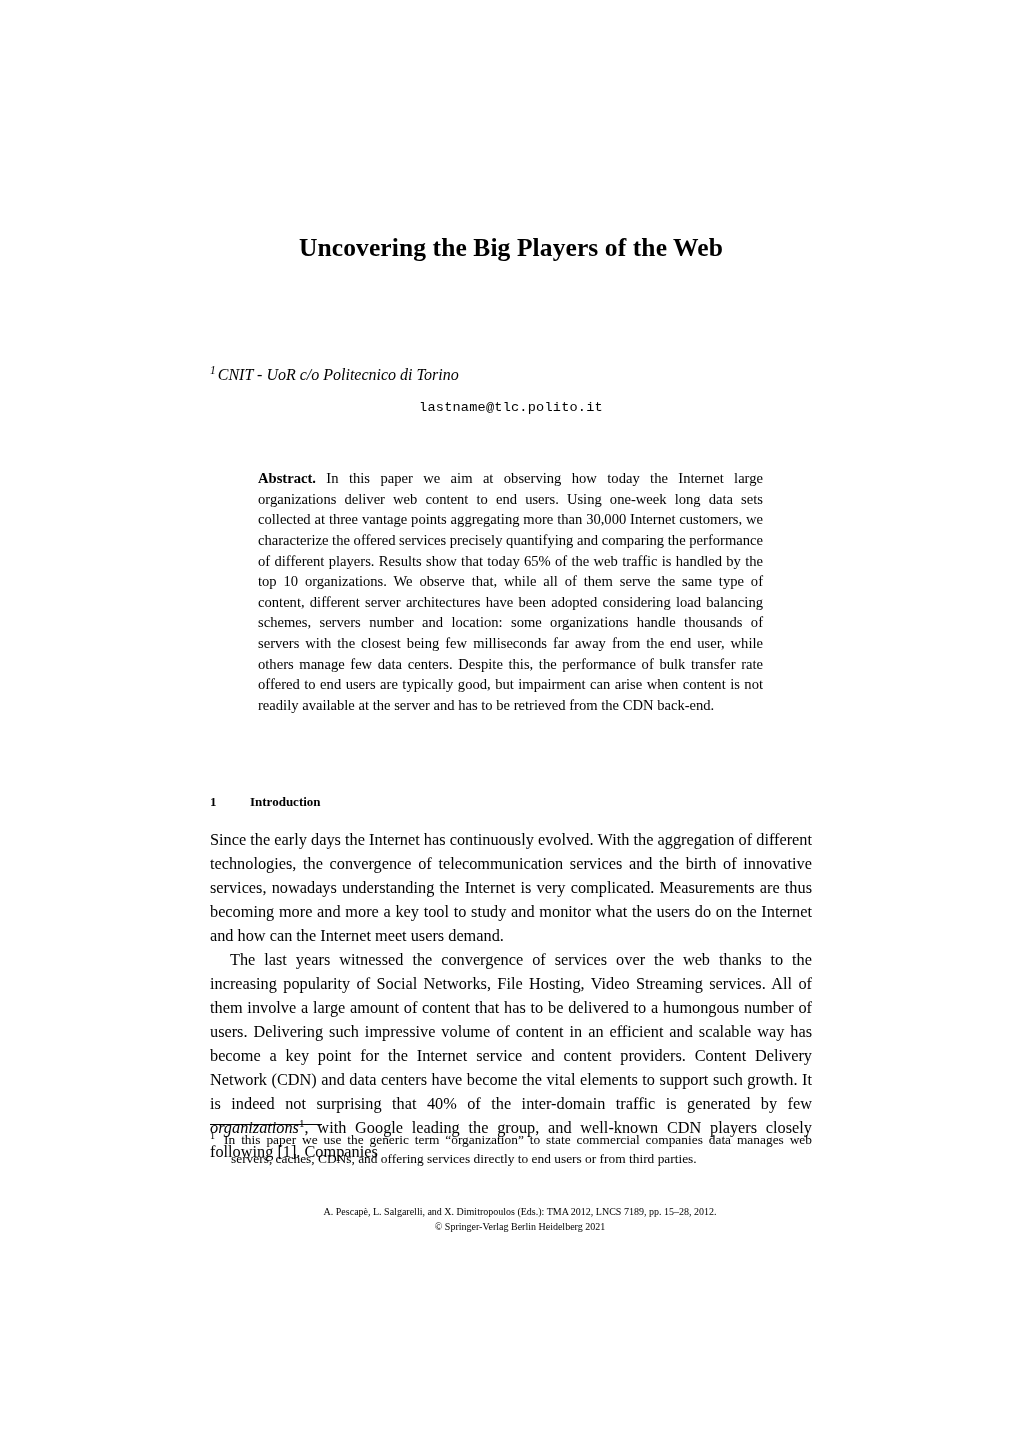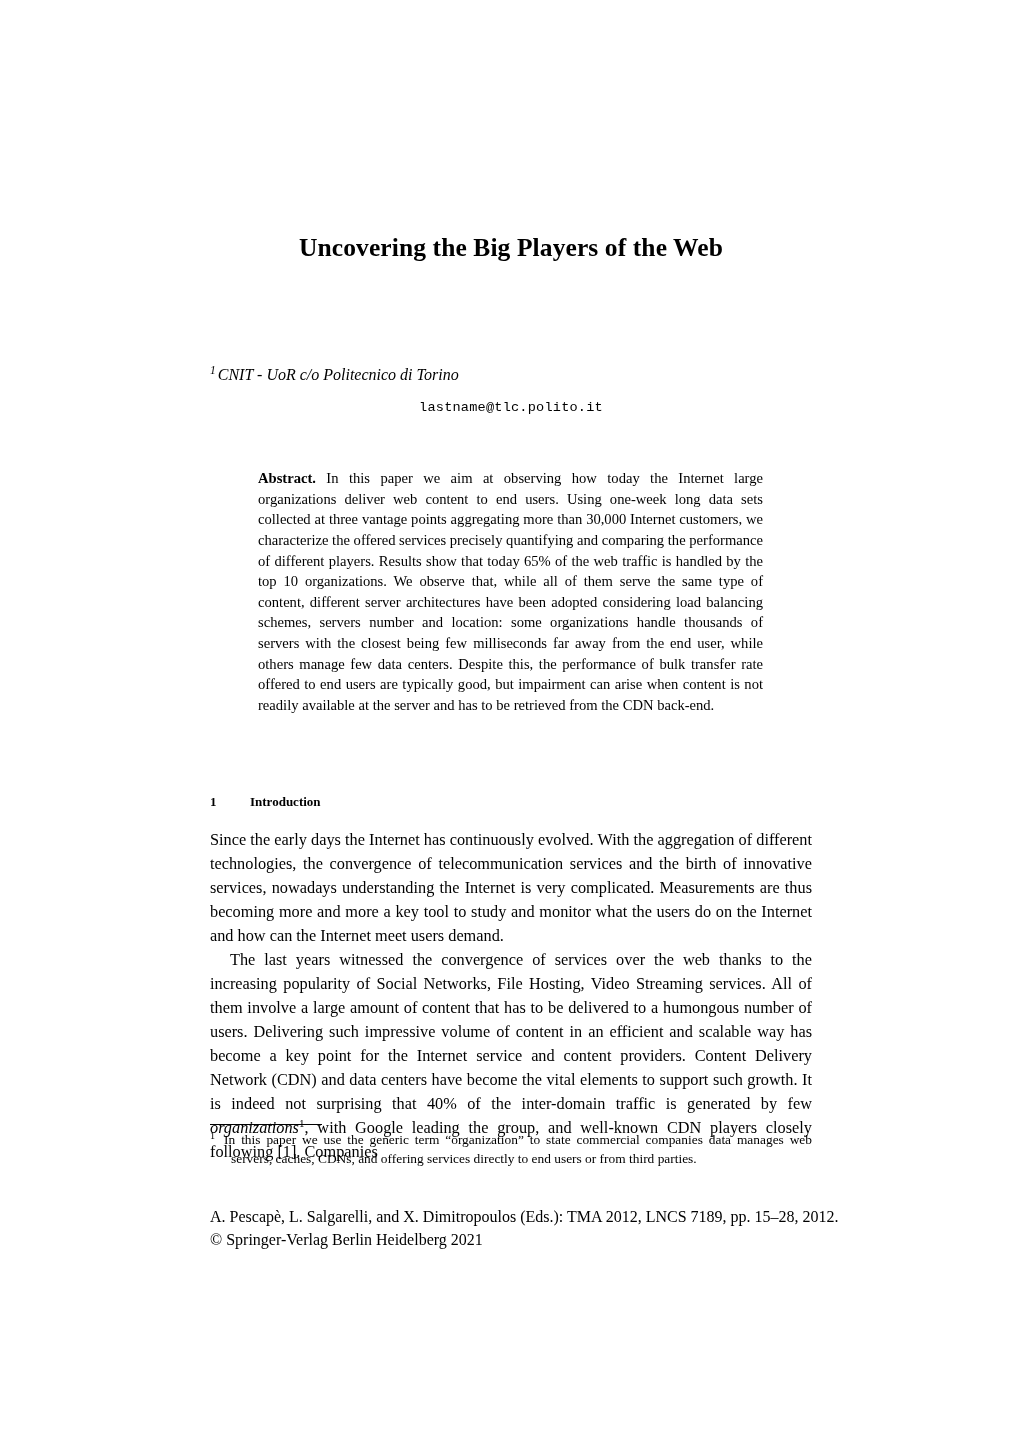--- a/index.html
+++ b/index.html
@@ -157,22 +157,23 @@
     line-height: 0;
     margin-right: 9px;
   }
 
   
   .copyright {
     position: absolute;
     left: 210px;
     top: 1205px;
     width: 620px;
-    font-size: 16px;
+    font-size: 10px;
     line-height: 1.45;
+    text-align: center;
   }
   .copyright .line { display: block; white-space: nowrap; }
 </style>
 </head>
 <body>
 
 <div class="page">
 
   <div class="title-block">
     <h1 class="paper-title">Uncovering the Big Players of the Web</h1>

